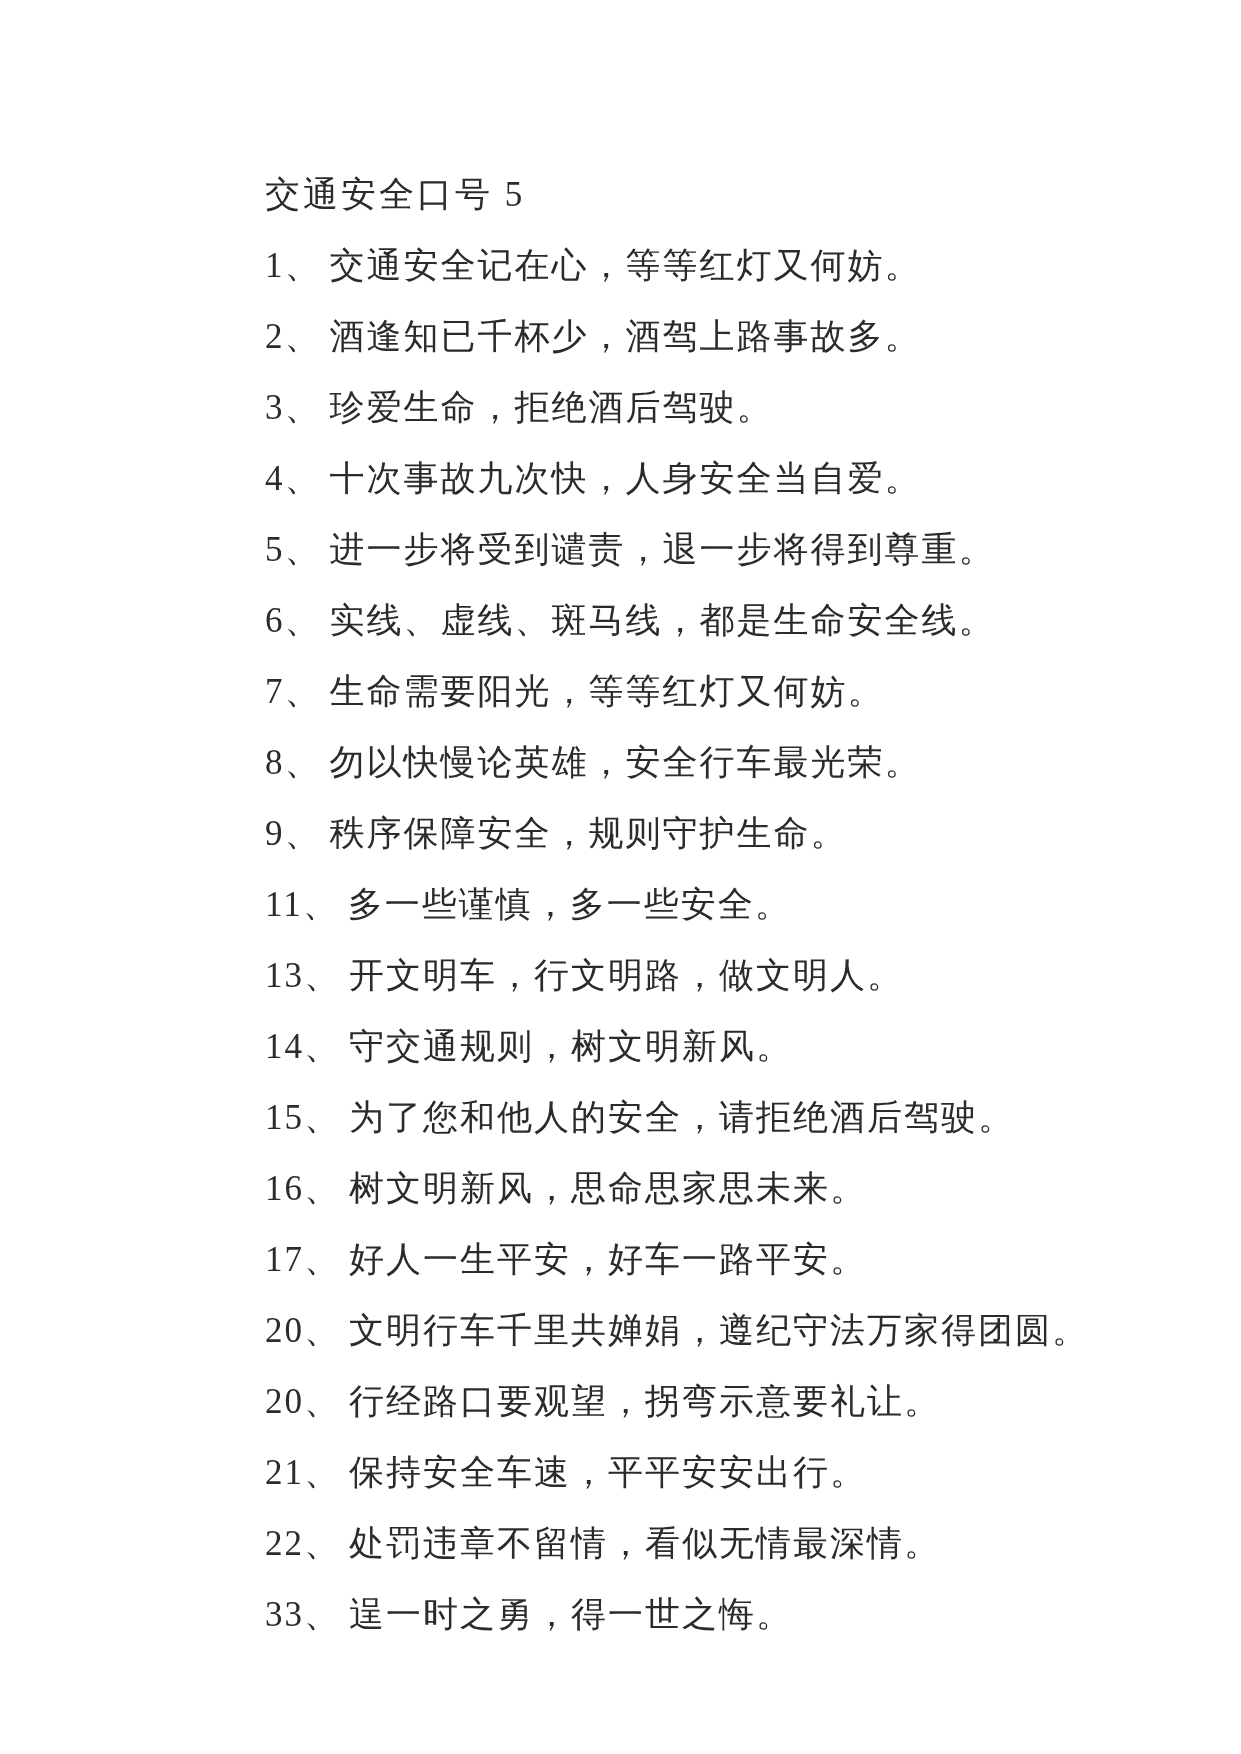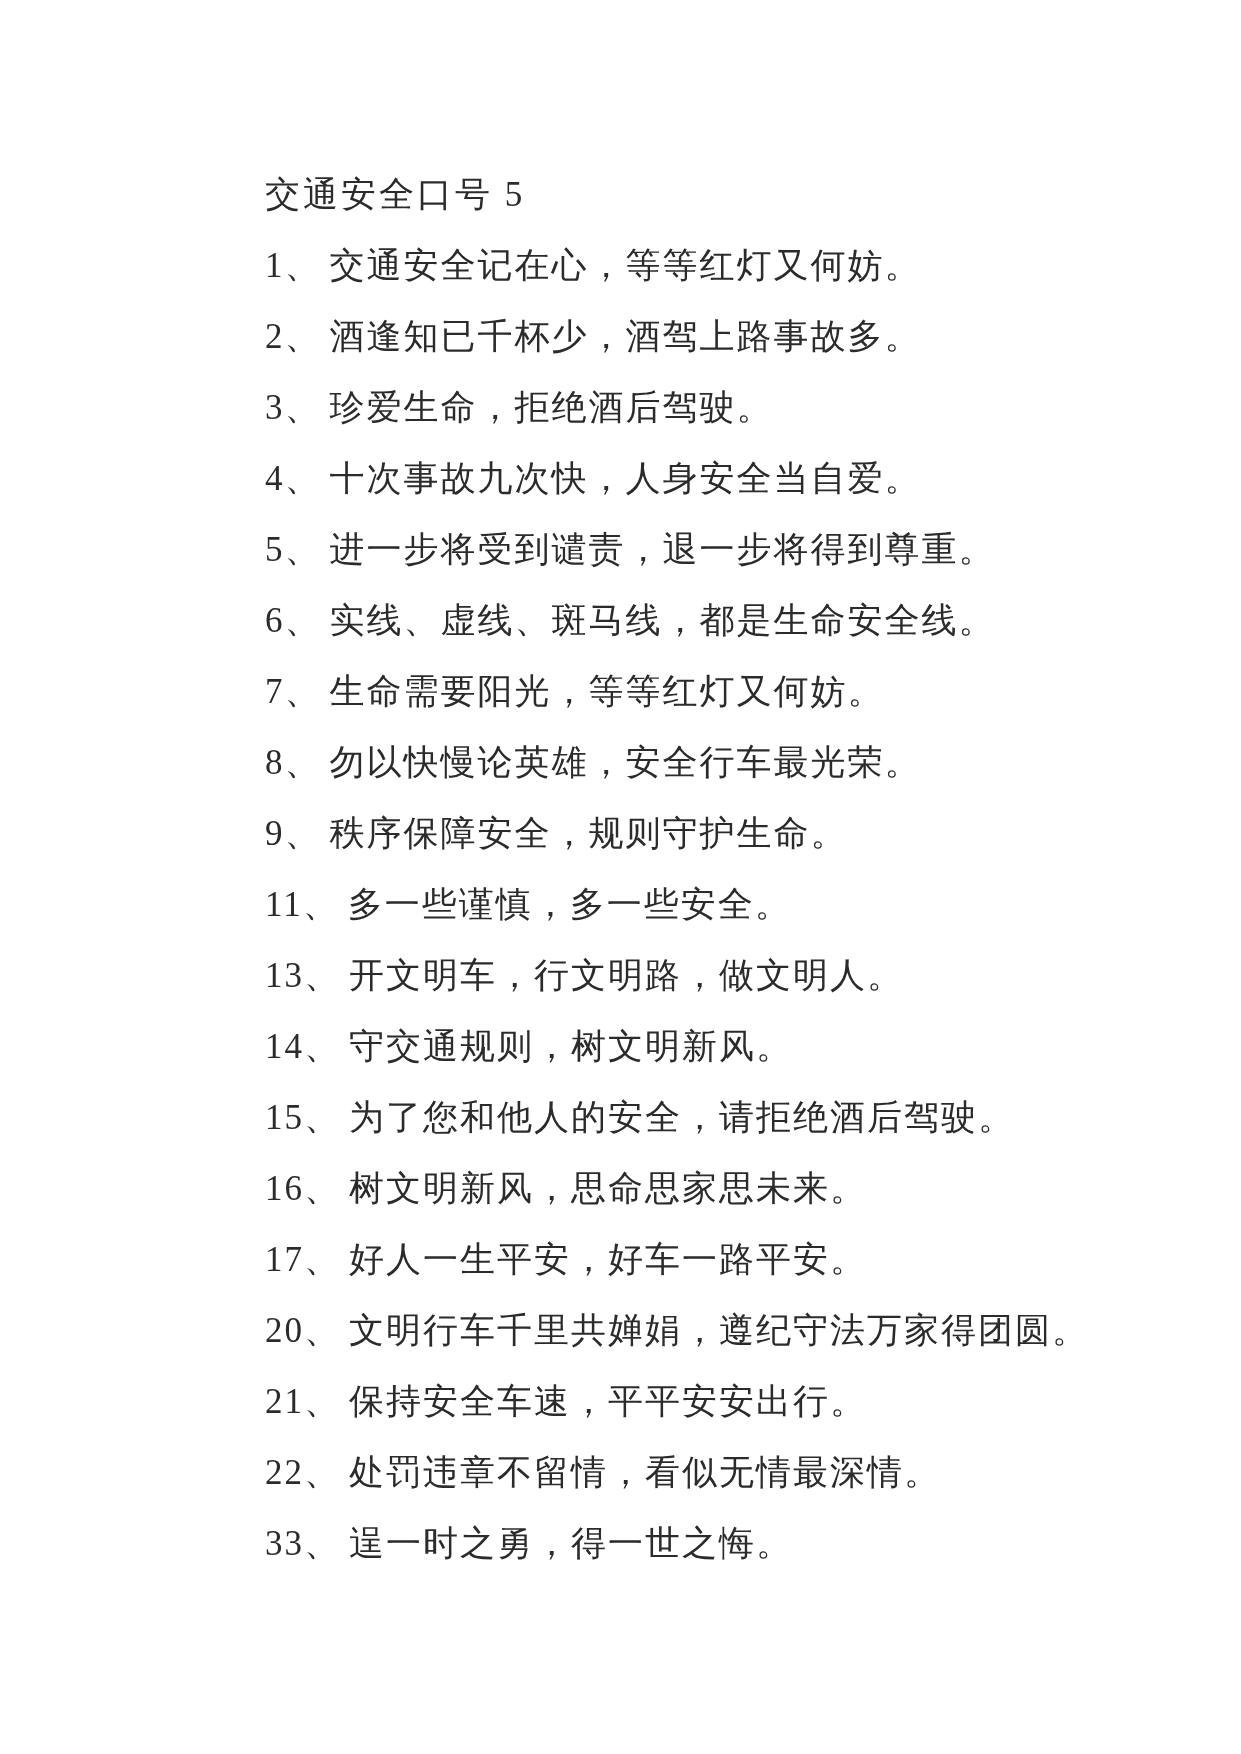--- a/index.html
+++ b/index.html
@@ -53,17 +53,18 @@
       <p class="line"><span class="num">7、</span><span>生命需要阳光，等等红灯又何妨。</span></p>
       <p class="line"><span class="num">8、</span><span>勿以快慢论英雄，安全行车最光荣。</span></p>
       <p class="line"><span class="num">9、</span><span>秩序保障安全，规则守护生命。</span></p>
       <p class="line"><span class="num">11、</span><span>多一些谨慎，多一些安全。</span></p>
       <p class="line"><span class="num">13、</span><span>开文明车，行文明路，做文明人。</span></p>
       <p class="line"><span class="num">14、</span><span>守交通规则，树文明新风。</span></p>
       <p class="line"><span class="num">15、</span><span>为了您和他人的安全，请拒绝酒后驾驶。</span></p>
       <p class="line"><span class="num">16、</span><span>树文明新风，思命思家思未来。</span></p>
       <p class="line"><span class="num">17、</span><span>好人一生平安，好车一路平安。</span></p>
       <p class="line"><span class="num">20、</span><span>文明行车千里共婵娟，遵纪守法万家得团圆。</span></p>
+      <p class="line"><span class="num">20、</span><span>行经路口要观望，拐弯示意要礼让。</span></p>
       <p class="line"><span class="num">21、</span><span>保持安全车速，平平安安出行。</span></p>
       <p class="line"><span class="num">22、</span><span>处罚违章不留情，看似无情最深情。</span></p>
       <p class="line"><span class="num">33、</span><span>逞一时之勇，得一世之悔。</span></p>
     </div>
 </main>
 
 </body></html>

